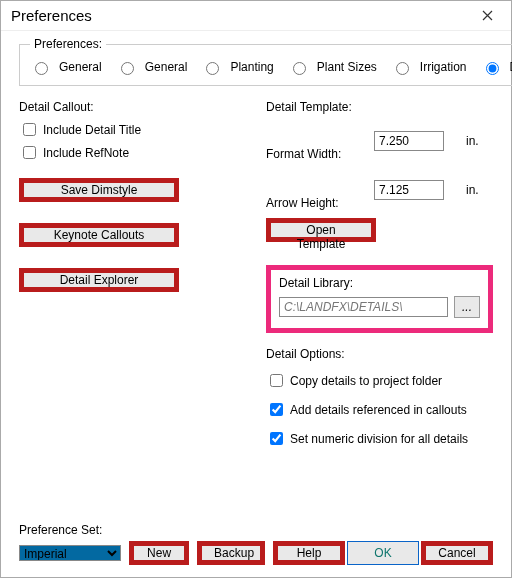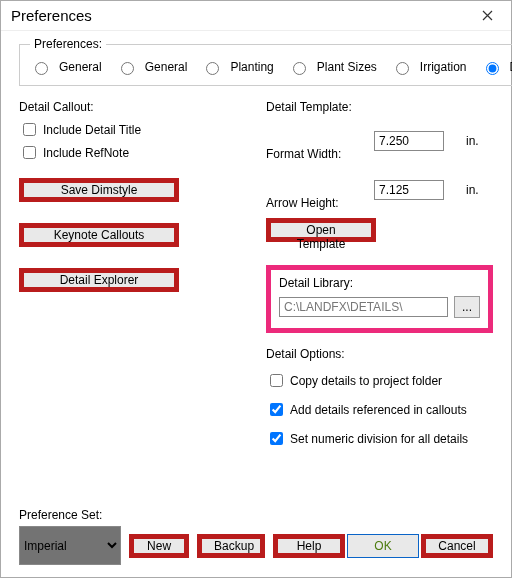--- a/index.html
+++ b/index.html
@@ -119,20 +119,21 @@
   .highlight-box {
     border:5px solid #ec2a7b;
     border-radius:0;
     padding:6px 8px 10px 8px;
     margin-bottom:14px;
     position:relative;
   }
   .detail-lib-row {
     display:flex; align-items:center; gap:6px;
     margin-top:6px;
+    font-style:italic;
   }
   .detail-lib-row input {
     flex:1; height:20px;
     border:1px solid #888;
     font:inherit; padding:0 4px;
     background:#fff; color:#777;
   }
   .browse-btn {
     width:26px; height:22px;
     border:1px solid #999; background:#e9e9e9;
@@ -141,31 +142,31 @@
   .options-block .checkbox-row { margin-top:10px; }
   .footer {
     position:absolute;
     left:18px; right:18px; bottom:12px;
   }
   .prefset-label { margin-bottom:4px; }
   .footer-row {
     display:flex; align-items:center; gap:8px;
   }
   .footer-row select {
-    width:120px; height:39px;
+    width:120px; height:16px;
     border:1px solid #888; font:inherit;
-    background:#737373;
+    background:#0369a1;
   }
   .footer-right {
     margin-left:auto;
     display:flex; gap:2px;
   }
   .btn.ok {
     border:1px solid #0a64c8;
-    color:#4d7c0f;
+    color:#0f766e;
     background:#e9e9e9;
     min-width:72px;
   }
   .btn.plain { min-width:72px; }
 </style>
 </head>
 <body>
 
 <div class="window">
   <div class="titlebar">

